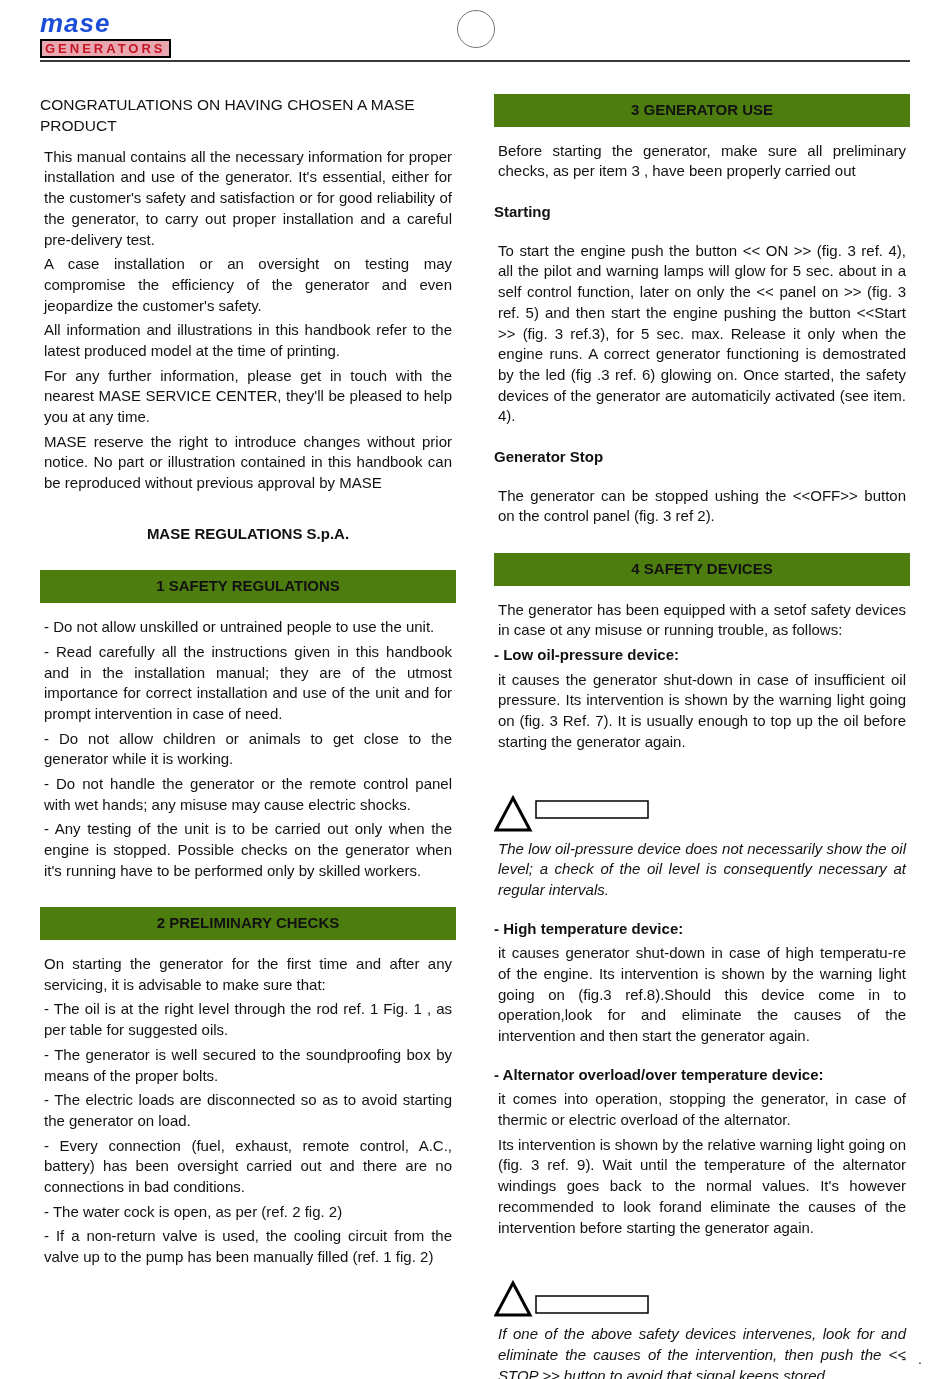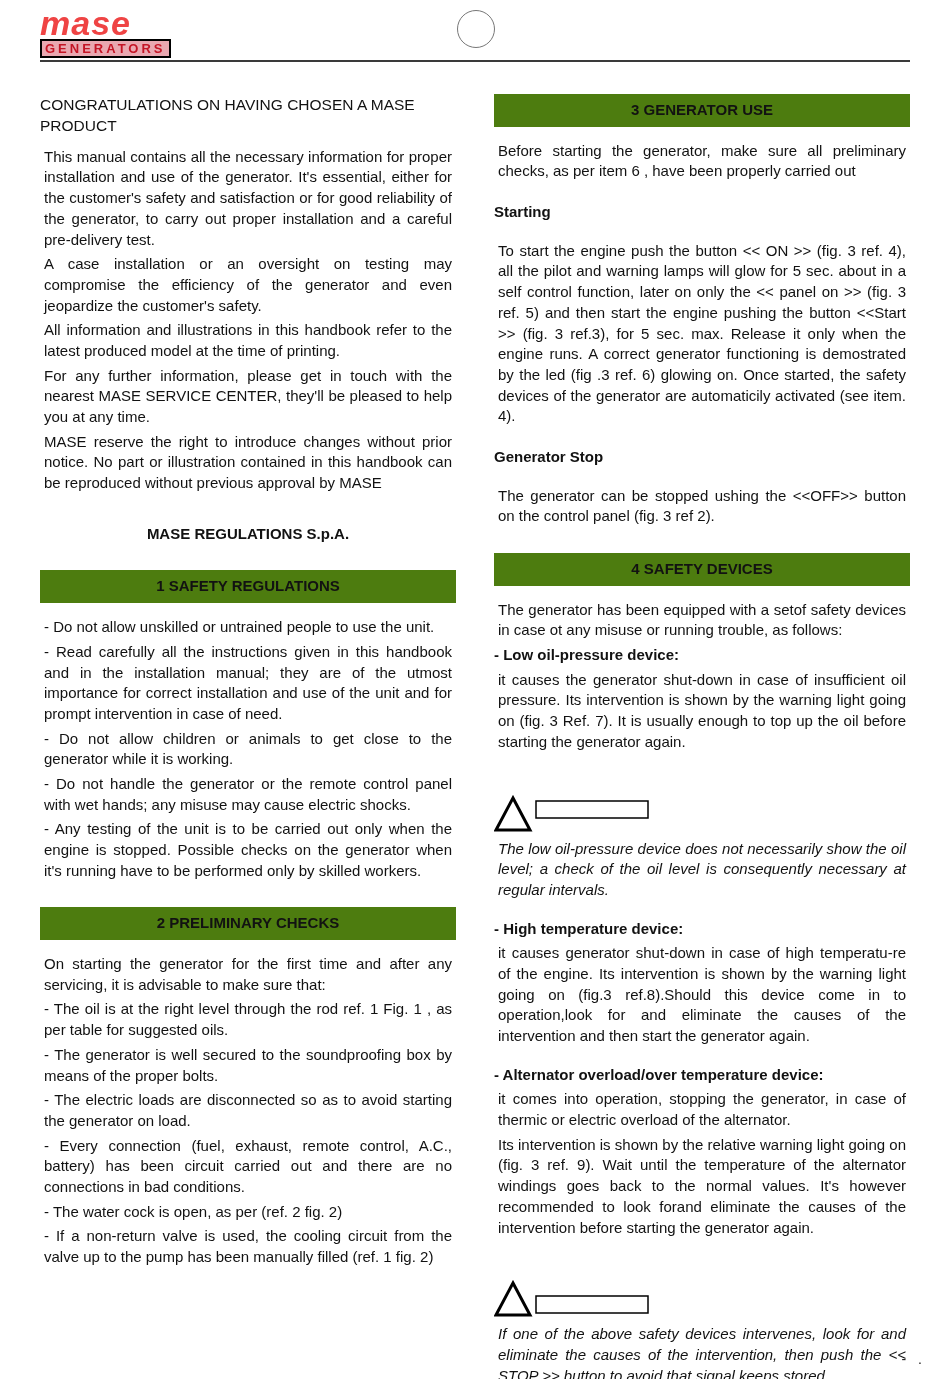--- a/index.html
+++ b/index.html
@@ -10,23 +10,23 @@
     position: relative;
     overflow: hidden;
   }
   .page { padding: 8px 40px 0 40px; box-sizing: border-box; }
 
   
   .header { position: relative; height: 48px; }
   .logo-block { display: inline-block; }
   .logo-word {
     font-style: italic; font-weight: bold;
-    font-size: 34px; line-height: 30px;
+    font-size: 26px; line-height: 30px;
     letter-spacing: 1px;
-    color: #ef4444;
+    color: #1d4ed8;
   }
   .logo-sub {
     display: inline-block;
     border: 2px solid #000000;
     background: #e9a7b0;
     color: #c41425;
     font-weight: bold;
     font-size: 13px;
     letter-spacing: 3px;
     padding: 0 3px;
@@ -103,28 +103,28 @@
       <p class="para item">-   Read carefully all the instructions given in this handbook and in the installation manual; they are of the utmost importance for correct installation and use of the unit and for prompt intervention in case of need.</p>
       <p class="para item">-   Do not allow children or animals to get close to the generator while it is working.</p>
       <p class="para item">-   Do not handle the generator or the remote control panel with wet hands; any misuse may cause electric shocks.</p>
       <p class="para item">-   Any testing of the unit is to be carried out only when the engine is stopped. Possible checks on the generator when it's running have to be performed only by skilled workers.</p>
 
       <div class="bar">2 PRELIMINARY CHECKS</div>
       <p class="para item">On starting the generator for the first time and after any servicing, it is advisable to make sure that:</p>
       <p class="para item">-   The oil is at the right level through the rod ref. 1 Fig. 1 , as per table for suggested oils.</p>
       <p class="para item">-   The generator is well secured to the soundproofing box by means of the proper bolts.</p>
       <p class="para item">-   The electric loads are disconnected so as to avoid starting  the generator on load.</p>
-      <p class="para item">-   Every connection (fuel, exhaust, remote control, A.C., battery) has been circuit carried out and there are no connections in bad conditions.</p>
+      <p class="para item">-   Every connection (fuel, exhaust, remote control, A.C., battery) has been oversight carried out and there are no connections in bad conditions.</p>
       <p class="para item">-   The water cock is open, as per (ref. 2 fig. 2)</p>
       <p class="para item">-   If a non-return valve is used, the cooling circuit from the valve up to the pump has been manually filled (ref. 1 fig. 2)</p>
     </div>
 
     <div class="col">
       <div class="bar first">3 GENERATOR USE</div>
-      <p class="para">Before starting the generator, make sure all preliminary checks, as per item 6 , have been properly carried out</p>
+      <p class="para">Before starting the generator, make sure all preliminary checks, as per item 3 , have been properly carried out</p>
 
       <div class="subhead">Starting</div>
       <p class="para">To start the engine push the button &lt;&lt; ON &gt;&gt; (fig. 3 ref. 4), all the pilot and warning lamps will glow for 5 sec. about in a self control function, later on only the &lt;&lt; panel on &gt;&gt; (fig. 3 ref. 5) and then start the engine pushing the button &lt;&lt;Start &gt;&gt; (fig. 3 ref.3), for 5 sec. max. Release it only when the engine runs. A correct generator functioning is demostrated by the led (fig .3 ref. 6) glowing on. Once started, the safety devices of the generator are automaticily activated (see item. 4).</p>
 
       <div class="subhead">Generator Stop</div>
       <p class="para">The generator can be stopped ushing the &lt;&lt;OFF&gt;&gt; button on the control panel (fig. 3 ref 2).</p>
 
       <div class="bar">4 SAFETY DEVICES</div>
       <p class="para">The generator has been equipped with a setof safety devices in   case ot any misuse or running trouble, as follows:</p>
       <div class="boldline">- Low oil-pressure device:</div>

